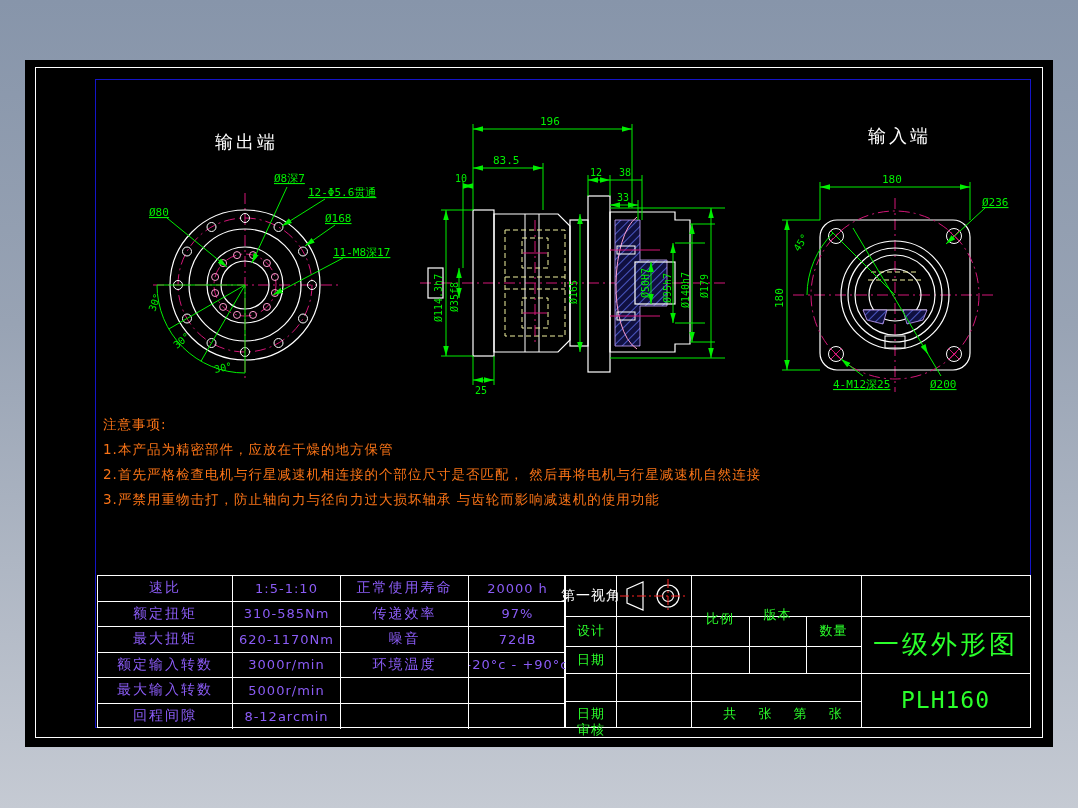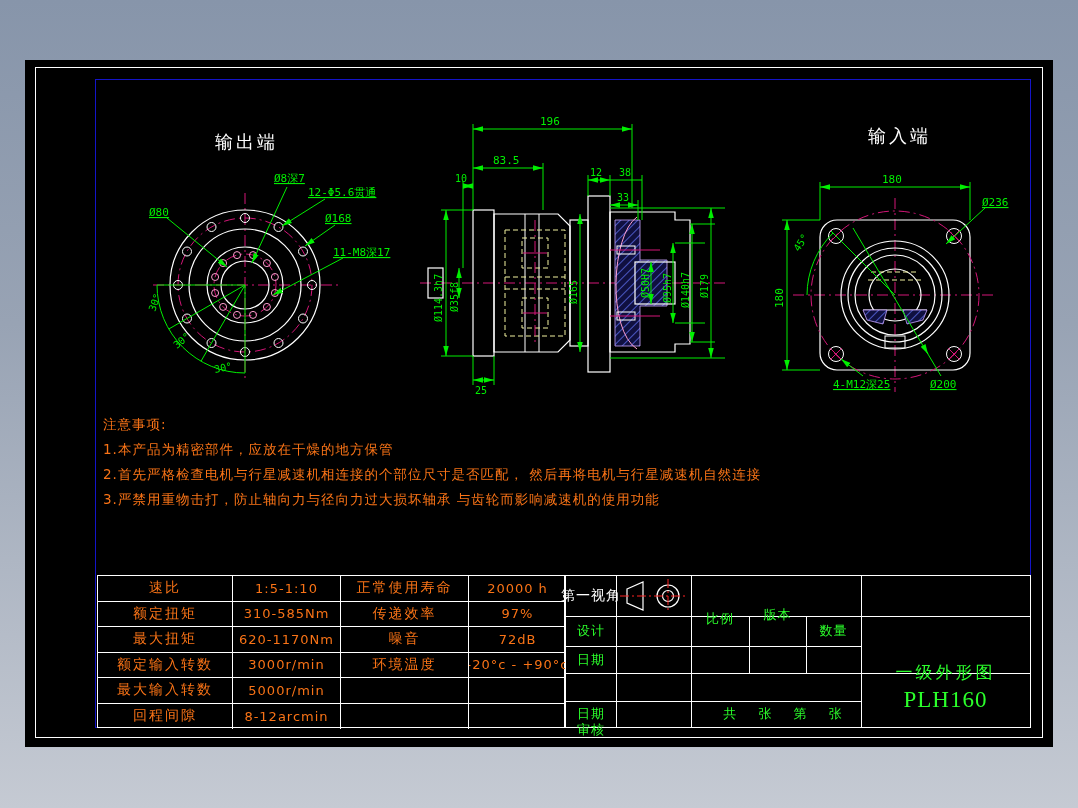--- a/index.html
+++ b/index.html
@@ -34,21 +34,21 @@
   .ydash{stroke:#f2f2a0;stroke-width:1;fill:none;stroke-dasharray:5 3;}
   #notes{
     position:absolute;left:78px;top:352px;color:#f97316;
     font-size:13.5px;line-height:25px;white-space:pre;letter-spacing:1px;
   }
   
   #spec{
     position:absolute;left:72px;top:515px;width:468px;height:153px;
     box-sizing:border-box;border:1px solid #fff;
     display:grid;grid-template-columns:135px 108px 128px 97px;
-    grid-auto-rows:25.5px;color:#f97316;
+    grid-auto-rows:25.5px;color:#8b5cf6;
   }
   #spec .cell{
     border-right:1px solid #fff;border-bottom:1px solid #fff;
     display:flex;align-items:center;justify-content:center;
     font-size:13px;letter-spacing:1px;overflow:hidden;white-space:nowrap;
   }
   #spec .cell.hd{font-size:14px;letter-spacing:2px;}
   #spec .cell:nth-child(4n){border-right:none;}
   #spec .cell:nth-last-child(-n+4){border-bottom:none;}
   
@@ -387,16 +387,16 @@
     <div class="tb-cell" style="left:0;top:70px;width:50px;height:27px;">日期</div>
     <div class="tb-cell" style="left:0;top:97px;width:50px;height:28px;margin-top:43px;">审核</div>
     <div class="tb-cell" style="left:0;top:125px;width:50px;height:26px;">日期</div>
 
     <div class="tb-cell" style="left:125px;top:28px;width:58px;height:30px;">比例</div>
     <div class="tb-cell" style="left:183px;top:24px;width:57px;height:30px;">版本</div>
     <div class="tb-cell" style="left:240px;top:40px;width:55px;height:30px;">数量</div>
 
     <div class="tb-cell" style="left:118px;top:125px;width:170px;height:26px;word-spacing:16px;margin-left:14px;">共 张 第 张</div>
 
-    <div class="tb-cell" style="left:295px;top:40px;width:169px;height:57px;font-size:17px;letter-spacing:3px;margin-top:28px;">一级外形图</div>
-    <div class="tb-cell tb-big" style="left:295px;top:97px;width:169px;height:54px;font-size:23px;font-family:Liberation Serif, serif;">PLH160</div>
+    <div class="tb-cell" style="left:295px;top:40px;width:169px;height:57px;font-size:26px;letter-spacing:3px;">一级外形图</div>
+    <div class="tb-cell tb-big" style="left:295px;top:97px;width:169px;height:54px;font-size:23px;">PLH160</div>
   </div>
 </div>
 
 </body></html>

